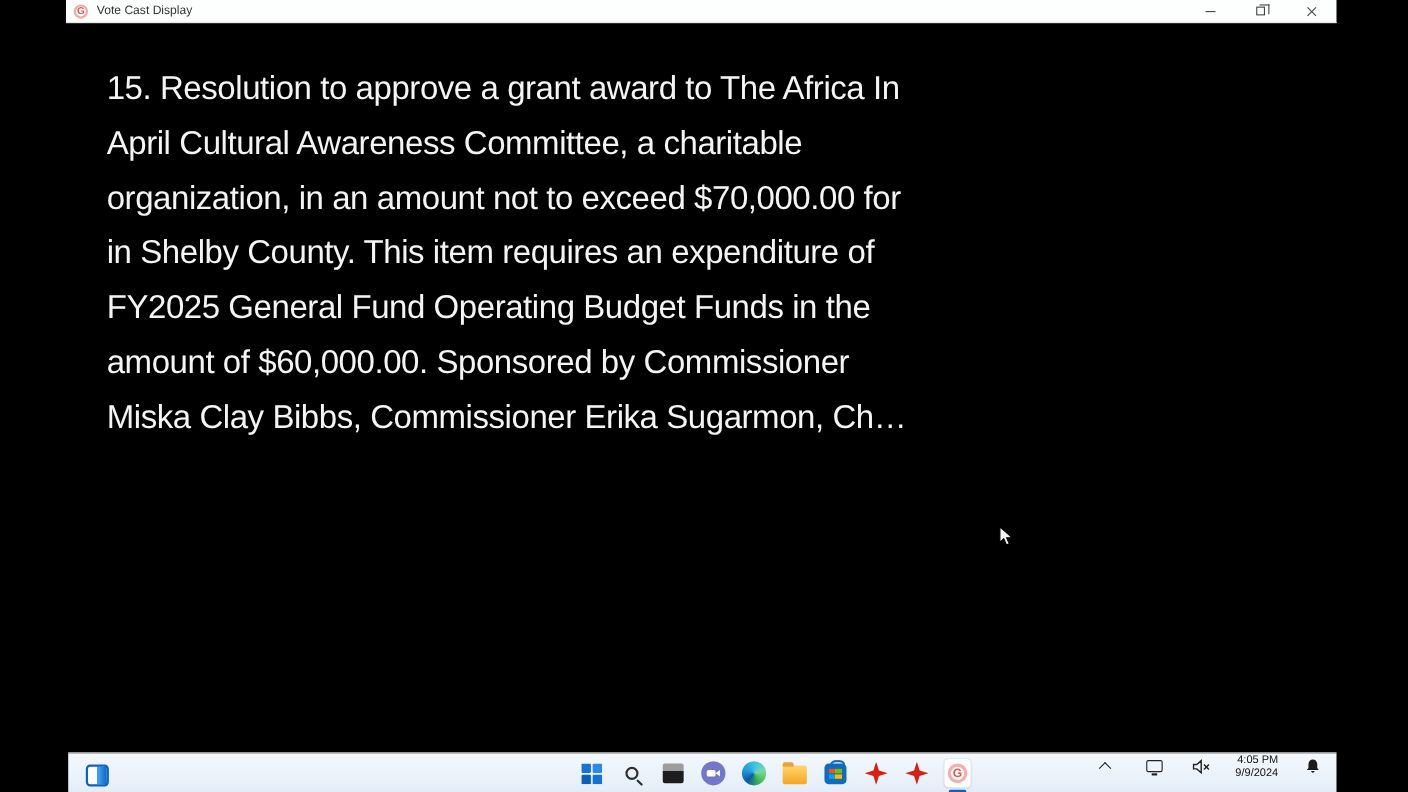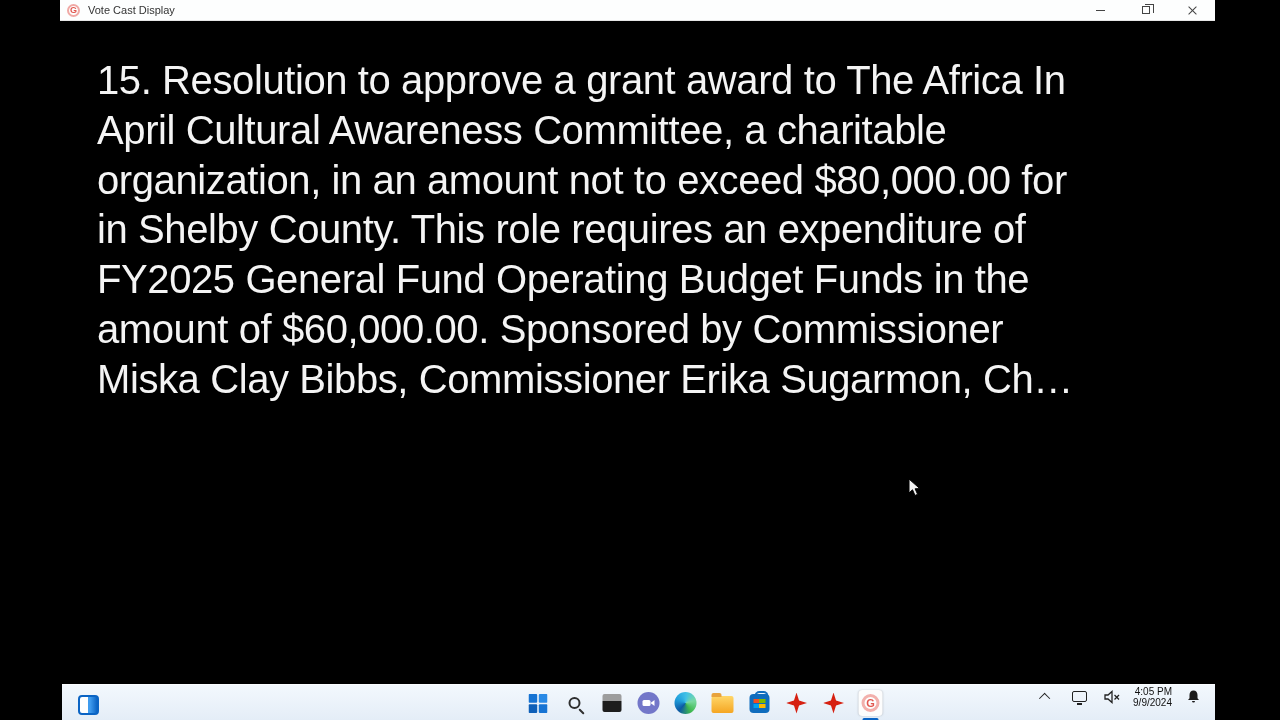--- a/index.html
+++ b/index.html
@@ -28,21 +28,21 @@
   .restore-glyph { width:8px; height:8px; border:1px solid #444; position:relative; display:block; background:#fdfefe; }
   .restore-glyph::before { content:""; position:absolute; left:2px; top:-3px; width:8px; height:8px; border:1px solid #444; border-left:none; border-bottom:none; }
   .close-glyph { position:relative; width:9px; height:9px; display:block; }
   .close-glyph::before,.close-glyph::after { content:""; position:absolute; left:4px; top:-1px; width:1px; height:11px; background:#444; }
   .close-glyph::before { transform:rotate(45deg); } .close-glyph::after { transform:rotate(-45deg); }
 
   
   .content { position:absolute; left:97px; top:50px; color:#f4f4f4; }
   .heading { font-size:42px; line-height:54px; letter-spacing:.5px; white-space:nowrap; }
   .bodylines { margin-top:6px; }
-  .line { font-size:40px; line-height:49.8px; letter-spacing:-0.4px; white-space:nowrap; }
+  .line { font-size:30px; line-height:49.8px; letter-spacing:-0.4px; white-space:nowrap; }
 
   
   .cursor { position:absolute; left:908px; top:478px; }
 
   
   .taskbar {
     position:absolute; left:62px; top:684px; width:1153px; height:36px;
     background:linear-gradient(180deg,#f3f8fd 0%,#e4edf7 100%);
     border-top:1px solid #fbfdff;
   }
@@ -84,21 +84,21 @@
   .badge-dot { position:absolute; right:-1px; bottom:0; width:7px; height:7px; border-radius:50%; background:#b00d05; }
   .badge-arrow { position:absolute; right:-2px; bottom:0; width:0; height:0;
     border-left:4px solid transparent; border-right:4px solid transparent; border-top:7px solid #2f9e44; transform:rotate(-45deg); }
 
   .active-app { width:28px; height:26px; background:#fdfdfd; border-radius:4px;
     display:flex; align-items:center; justify-content:center; position:relative; box-shadow:0 0 2px rgba(0,0,0,.18); }
   .g-glyph { width:18px; height:18px; border-radius:50%; border:3px solid #f2b0ac; color:#e2574f;
     font-size:11px; font-weight:bold; display:flex; align-items:center; justify-content:center; line-height:1; }
   .active-underline { position:absolute; left:50%; transform:translateX(-50%); bottom:-5px; width:16px; height:3px; border-radius:2px; background:#0b64c4; }
 
-  .tb-right { position:absolute; right:10px; top:0; height:23px; display:flex; align-items:center; gap:9px;justify-content:flex-end; }
+  .tb-right { position:absolute; right:10px; top:0; height:23px; display:flex; align-items:center; gap:19px;justify-content:flex-end; }
   .chev-up { width:8px; height:8px; border-left:1.6px solid #222; border-top:1.6px solid #222; transform:rotate(45deg) translateY(2px); display:block; }
   .monitor-glyph { width:15px; height:11px; border:1.5px solid #222; border-radius:2px; position:relative; display:block; }
   .monitor-glyph::after { content:""; position:absolute; left:4px; bottom:-4px; width:5px; height:2px; background:#222; }
   .clockblock { text-align:right; font-size:10px; line-height:11px; color:#111; }
 </style>
 </head>
 <body>
 
 <div class="stage">
 
@@ -115,22 +115,22 @@
       <div class="win-btn">
           <span class="close-glyph"></span>
         </div>
     </div>
   </div>
 
   <div class="content">
     <div class="bodylines">
       <div class="line">15. Resolution to approve a grant award to The Africa In</div>
       <div class="line">April Cultural Awareness Committee, a charitable</div>
-      <div class="line">organization, in an amount not to exceed $80,000.00 for</div>
-      <div class="line">in Shelby County. This role requires an expenditure of</div>
+      <div class="line">organization, in an amount not to exceed $70,000.00 for</div>
+      <div class="line">in Shelby County. This item requires an expenditure of</div>
       <div class="line">FY2025 General Fund Operating Budget Funds in the</div>
       <div class="line">amount of $60,000.00. Sponsored by Commissioner</div>
       <div class="line">Miska Clay Bibbs, Commissioner Erika Sugarmon, Ch…</div>
     </div>
   </div>
 
   <div class="cursor">
     <svg width="13" height="19" viewBox="0 0 13 19">
       <path d="M1,1 L1,15 L4.5,11.8 L7,17.5 L9.6,16.3 L7.1,10.8 L11.8,10.6 Z" fill="#f2f2f2" stroke="#000" stroke-width="1"></path>
     </svg>

